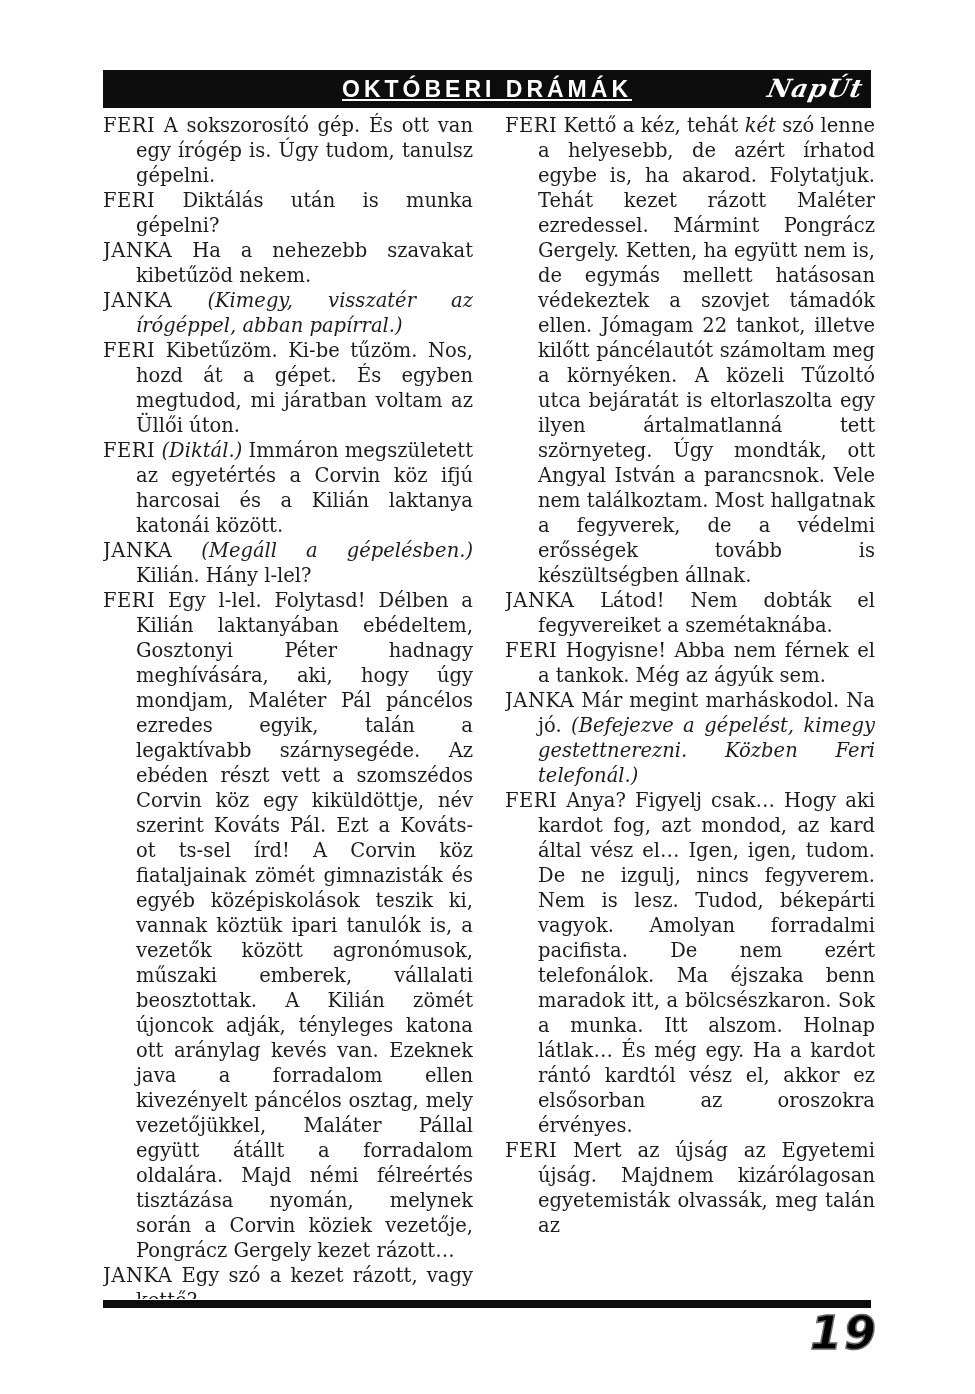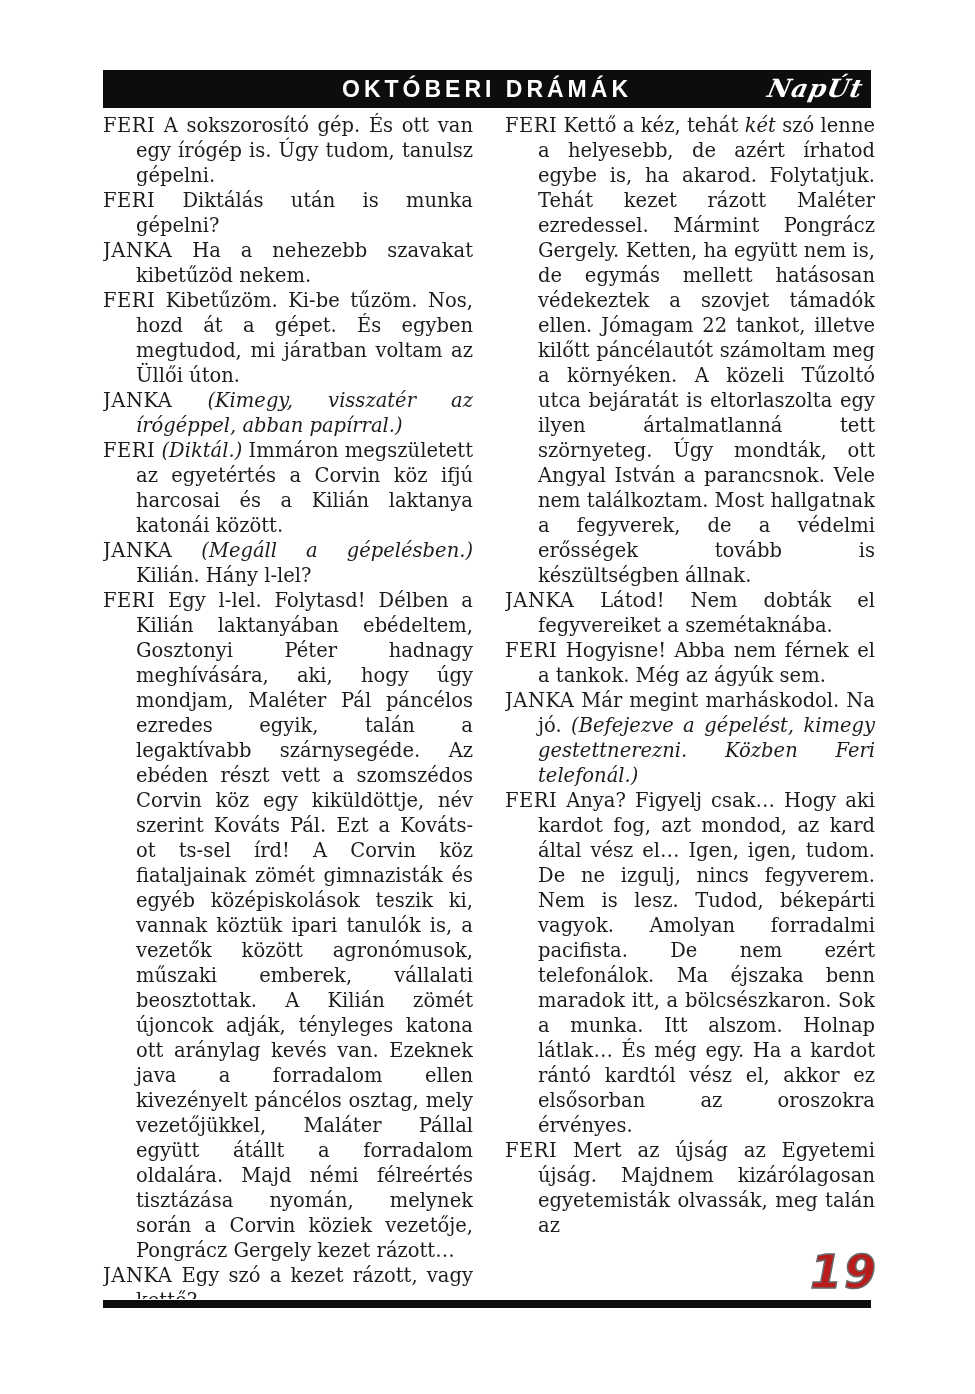--- a/index.html
+++ b/index.html
@@ -21,20 +21,21 @@
     align-items: center;
     justify-content: center;
   }
   .header-title {
     color: #ffffff;
     font-family: "Liberation Sans", sans-serif;
     font-weight: bold;
     font-size: 23px;
     letter-spacing: 4px;
     white-space: nowrap;
+    text-decoration: underline;
   }
   .header-logo {
     position: absolute;
     right: 8px; top: 4px;
     color: #ffffff;
     font-family: "DejaVu Serif", serif;
     font-style: italic;
     font-weight: bold;
     font-size: 25px;
     transform: skewX(-12deg);
@@ -67,48 +68,48 @@
   .speaker { letter-spacing: 0.5px; }
   .italic { font-style: italic; }
   .footer-bar {
     position: absolute;
     left: 103px; top: 1300px;
     width: 768px; height: 8px;
     background: #0d0d0d;
   }
   .page-number {
     position: absolute;
-    left: 810px; top: 1245px;
+    left: 810px; top: 1306px;
     font-family: "DejaVu Sans", sans-serif;
     font-weight: bold;
     font-style: italic;
     font-size: 46px;
     letter-spacing: 2px;
-    color: #b91c1c;
+    color: #000000;
     -webkit-text-stroke: 1.5px #6a6a6a;
     text-shadow: 0 0 1px #8a8a8a;
   }
 </style>
 </head>
 <body>
 
 <div class="page">
 
   <div class="header-bar">
     <span class="header-title">OKTÓBERI DRÁMÁK</span>
     <span class="header-logo">NapÚt</span>
   </div>
 
   <div class="text-columns">
     <div class="col">
         <p class="speech"><span class="speaker">FERI</span><span> A sokszorosító gép. És ott van egy írógép is. Úgy tudom, tanulsz gépelni.</span></p>
         <p class="speech"><span class="speaker">FERI</span><span> Diktálás után is munka gépelni?</span></p>
         <p class="speech"><span class="speaker">JANKA</span><span> Ha a nehezebb szavakat kibetűzöd nekem.</span></p>
+        <p class="speech"><span class="speaker">JANKA</span><span class="italic"> (Kimegy, visszatér az írógéppel, abban papírral.)</span></p>
         <p class="speech"><span class="speaker">FERI</span><span> Kibetűzöm. Ki-be tűzöm. Nos, hozd át a gépet. És egyben megtudod, mi járatban voltam az Üllői úton.</span></p>
-        <p class="speech"><span class="speaker">JANKA</span><span class="italic"> (Kimegy, visszatér az írógéppel, abban papírral.)</span></p>
         <p class="speech"><span class="speaker">FERI</span><span class="italic"> (Diktál.)</span><span> Immáron megszületett az egyetértés a Corvin köz ifjú harcosai és a Kilián laktanya katonái között.</span></p>
         <p class="speech"><span class="speaker">JANKA</span><span class="italic"> (Megáll a gépelésben.)</span><span> Kilián. Hány l-lel?</span></p>
         <p class="speech"><span class="speaker">FERI</span><span> Egy l-lel. Folytasd! Délben a Kilián laktanyában ebédeltem, Gosztonyi Péter hadnagy meghívására, aki, hogy úgy mondjam, Maléter Pál páncélos ezredes egyik, talán a legaktívabb szárnysegéde. Az ebéden részt vett a szomszédos Corvin köz egy kiküldöttje, név szerint Kováts Pál. Ezt a Kováts-ot ts-sel írd! A Corvin köz fiataljainak zömét gimnazisták és egyéb középiskolások teszik ki, vannak köztük ipari tanulók is, a vezetők között agronómusok, műszaki emberek, vállalati beosztottak. A Kilián zömét újoncok adják, tényleges katona ott aránylag kevés van. Ezeknek java a forradalom ellen kivezényelt páncélos osztag, mely vezetőjükkel, Maláter Pállal együtt átállt a forradalom oldalára. Majd némi félreértés tisztázása nyomán, melynek során a Corvin köziek vezetője, Pongrácz Gergely kezet rázott…</span></p>
         <p class="speech"><span class="speaker">JANKA</span><span> Egy szó a kezet rázott, vagy kettő?</span></p>
       </div>
     <div class="col">
         <p class="speech"><span class="speaker">FERI</span><span> Kettő a kéz, tehát </span><span class="italic">két</span><span> szó lenne a helyesebb, de azért írhatod egybe is, ha akarod. Folytatjuk. Tehát kezet rázott Maléter ezredessel. Mármint Pongrácz Gergely. Ketten, ha együtt nem is, de egymás mellett hatásosan védekeztek a szovjet támadók ellen. Jómagam 22 tankot, illetve kilőtt páncélautót számoltam meg a környéken. A közeli Tűzoltó utca bejáratát is eltorlaszolta egy ilyen ártalmatlanná tett szörnyeteg. Úgy mondták, ott Angyal István a parancsnok. Vele nem találkoztam. Most hallgatnak a fegyverek, de a védelmi erősségek tovább is készültségben állnak.</span></p>
         <p class="speech"><span class="speaker">JANKA</span><span> Látod! Nem dobták el fegyvereiket a szemétaknába.</span></p>
         <p class="speech"><span class="speaker">FERI</span><span> Hogyisne! Abba nem férnek el a tankok. Még az ágyúk sem.</span></p>
         <p class="speech"><span class="speaker">JANKA</span><span> Már megint marháskodol. Na jó. </span><span class="italic">(Befejezve a gépelést, kimegy gestettnerezni. Közben Feri telefonál.)</span></p>

